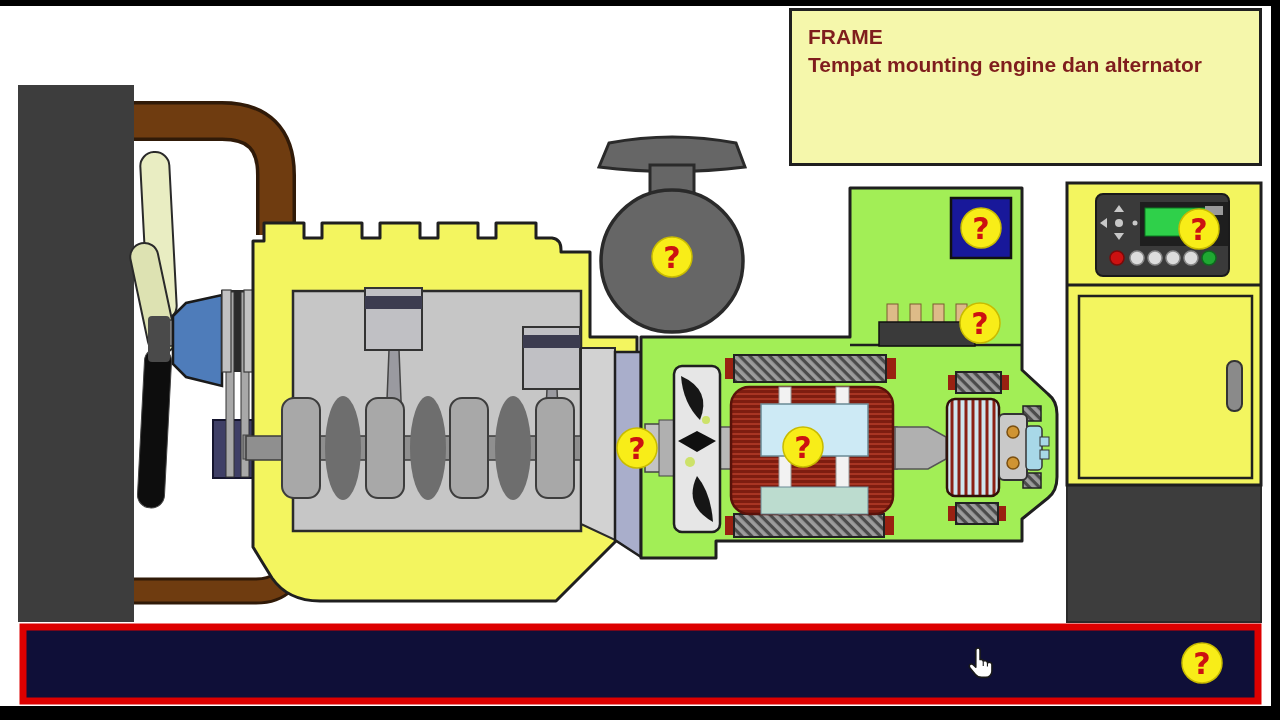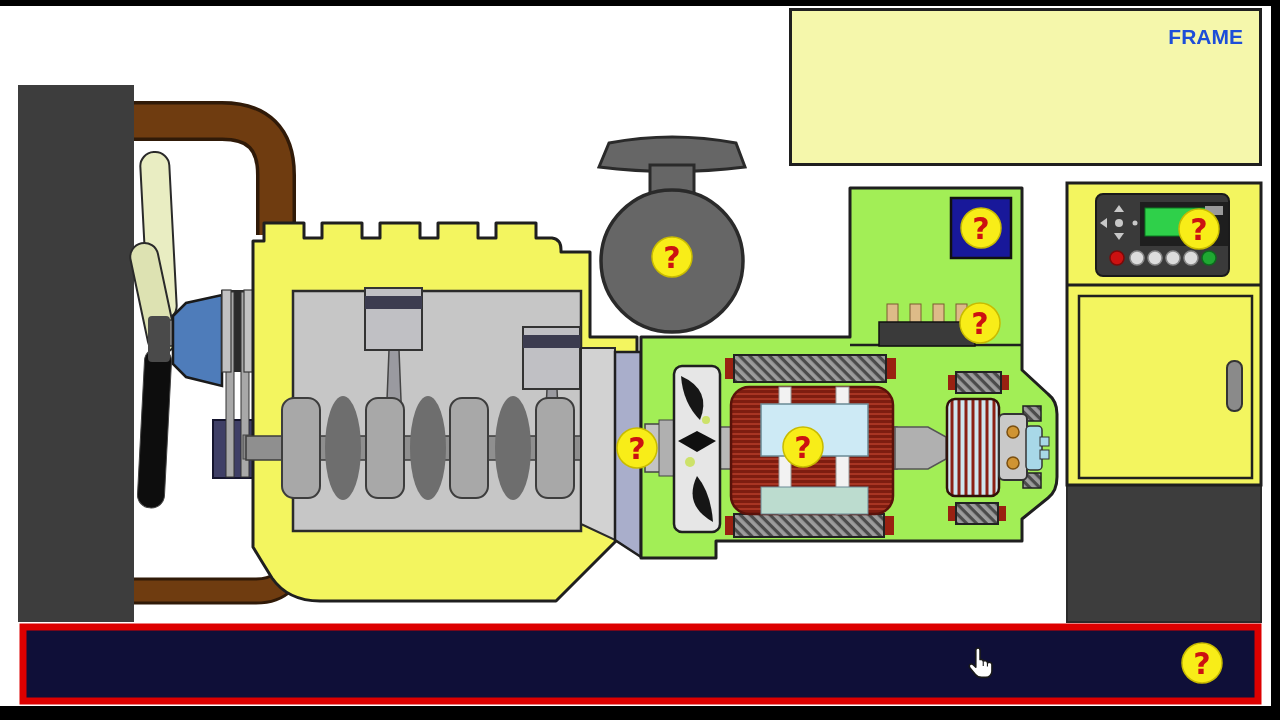--- a/index.html
+++ b/index.html
@@ -1,21 +1,21 @@
 <!DOCTYPE html>
 <html><head>
 <meta charset="utf-8">
 <style>
   html,body{margin:0;padding:0;background:#fff;}
   .stage{position:relative;width:1280px;height:720px;overflow:hidden;background:#fff;
          font-family:"Liberation Sans", sans-serif;}
   .stage svg{position:absolute;left:0;top:0;}
   .callout{position:absolute;left:789px;top:8px;width:473px;height:158px;box-sizing:border-box;
            background:#f5f7ab;border:3px solid #1f1f1f;padding:12px 16px 14px 16px;
-           display:flex;flex-direction:column;color:#1d4ed8;font-weight:bold;font-size:21px;line-height:1.32;text-align:right;}
+           display:flex;flex-direction:column;color:#7f1d1d;font-weight:bold;font-size:21px;line-height:1.32;}
   .callout .note{margin-top:auto;}
   .hotspot-text{font-family:"DejaVu Sans", sans-serif;font-weight:bold;font-size:30px;}
 </style>
 </head>
 <body>
 
 <div class="stage">
 <svg width="1280" height="720" viewBox="0 0 1280 720">
   <defs>
     <pattern id="hatch" width="7" height="7" patternTransform="rotate(45)" patternUnits="userSpaceOnUse">
@@ -199,14 +199,15 @@
   </g>
 
   <g transform="translate(967,646) scale(1.4)">
     <path d="M7.8,1.5 C6.9,1.5 6.3,2.2 6.3,3.1 L6.3,15.2 L4.4,13.4 C3.5,12.5 2.0,12.8 1.7,14.0 C1.55,14.6 1.8,15.3 2.3,15.9 L6.0,20.3 C7.1,21.6 8.7,22.4 10.4,22.4 L13.5,22.4 C15.9,22.4 17.8,20.5 17.8,18.1 L17.8,13.4 C17.8,12.2 16.8,11.5 15.8,11.7 L14.6,11.9 C14.5,11.0 13.7,10.4 12.8,10.5 L11.6,10.7 C11.4,10.1 10.8,9.6 10.1,9.6 L9.3,9.7 L9.3,3.1 C9.3,2.2 8.7,1.5 7.8,1.5 Z" fill="#ffffff" stroke="#1a1a1a" stroke-width="1.1" stroke-linejoin="round"></path>
     <path d="M11.6,10.9 L11.6,14.2 M14.6,12.1 L14.6,14.6" stroke="#1a1a1a" stroke-width="0.8" fill="none"></path>
   </g>
 </svg>
 
 <div class="callout">
   <div>FRAME</div>
+  <div>Tempat mounting engine dan alternator</div>
 </div>
 </div>
 
 </body></html>

